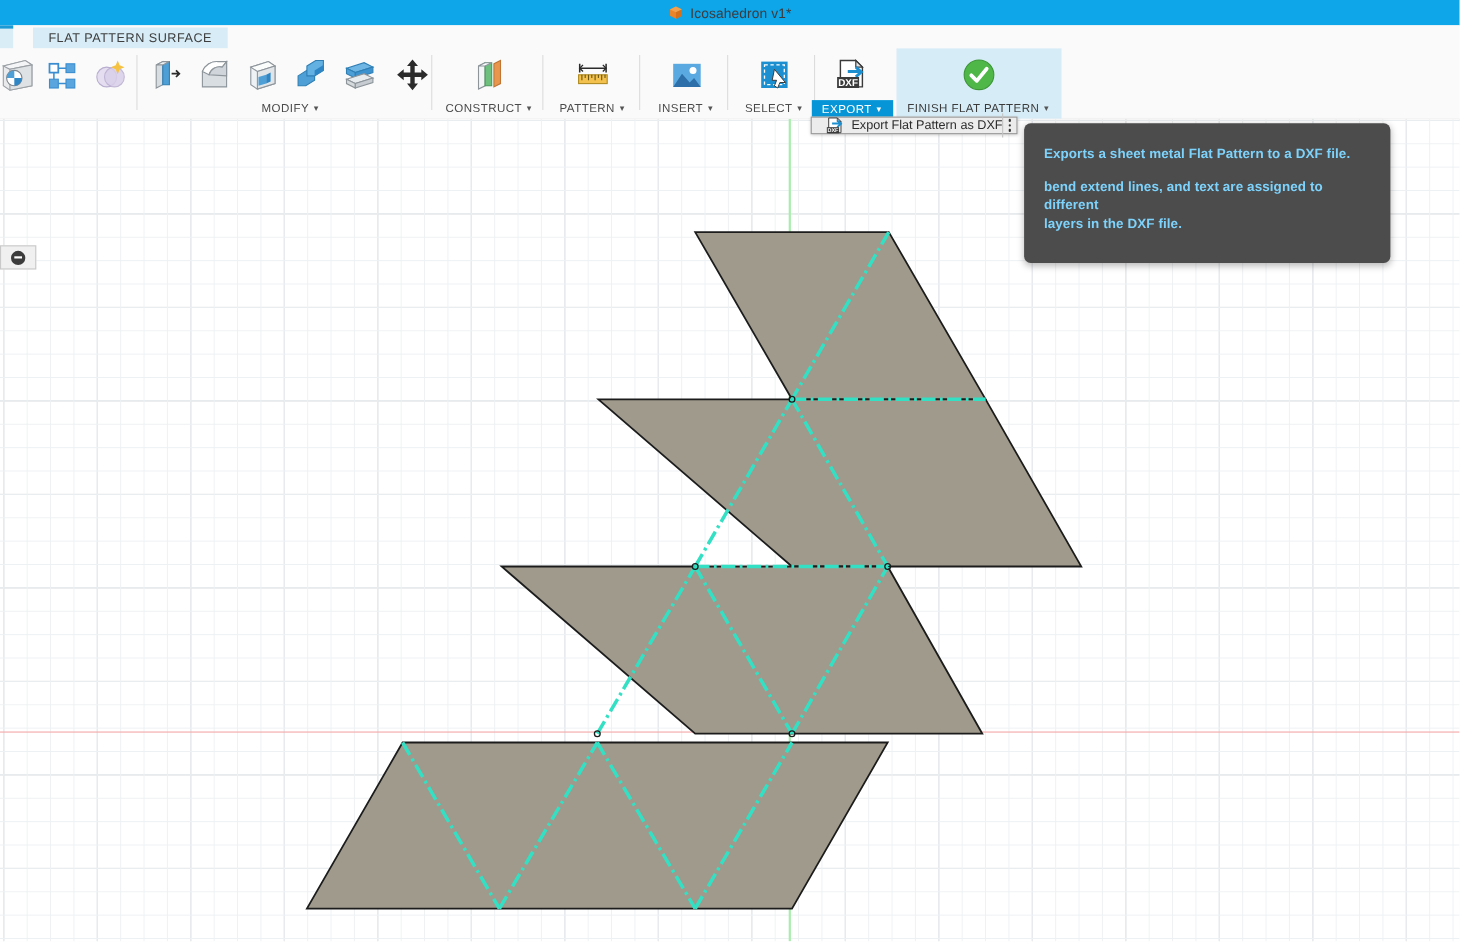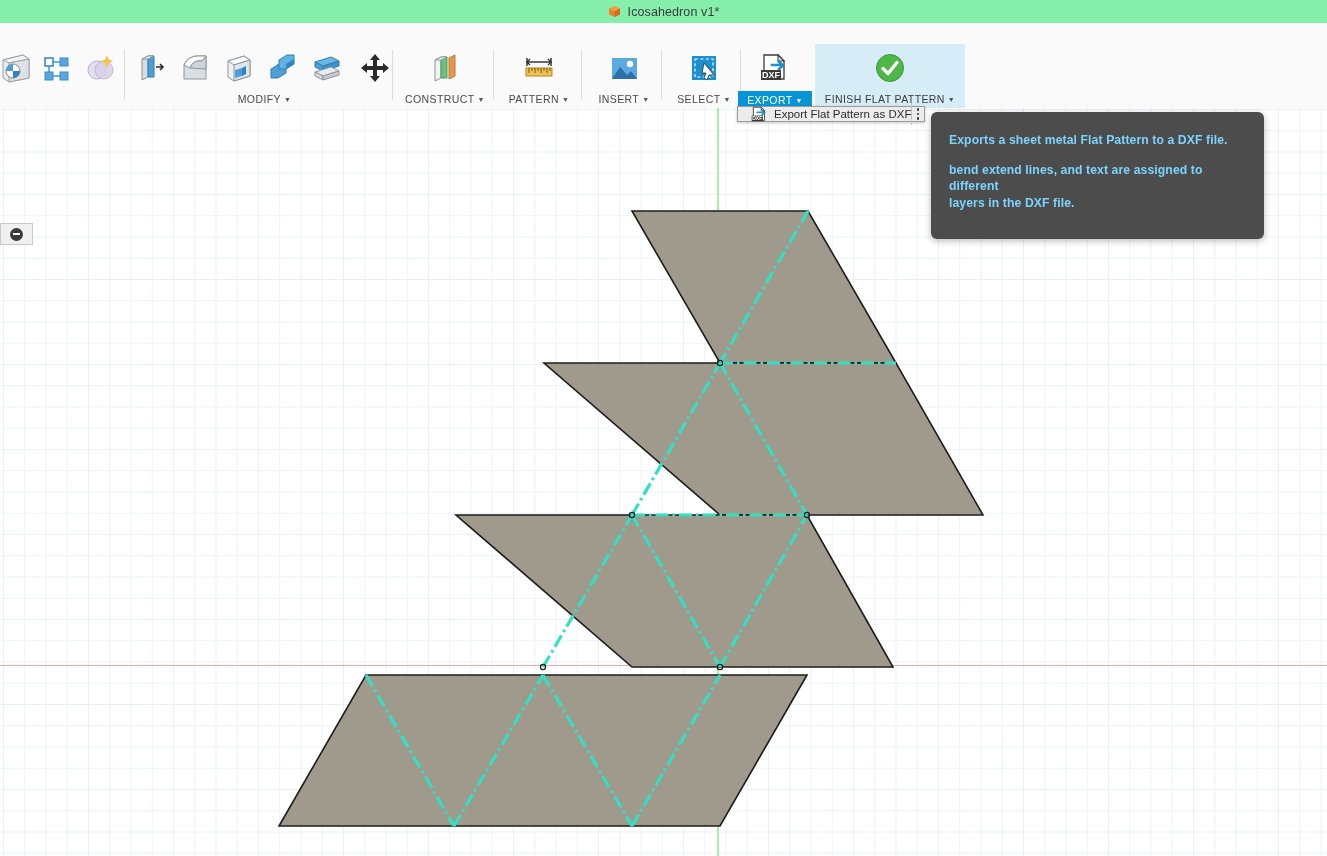--- a/index.html
+++ b/index.html
@@ -8,21 +8,21 @@
     overflow: hidden;
     background: #ffffff;
     font-family: "Liberation Sans", sans-serif;
     -webkit-font-smoothing: antialiased;
   }
   #app { position: relative; width: 1327px; height: 856px; background:#fafafa; }
 
   
   .titlebar {
     position:absolute; left:0; top:0; width:1327px; height:23px;
-    background:#86efac;
+    background:#0ea5e9;
     display:flex; align-items:center; justify-content:center;
   }
   .title-inner { display:flex; align-items:center; gap:7px; }
   .doc-cube {
     width:13px; height:13px; position:relative; display:inline-block;
   }
   .doc-cube svg { display:block; }
   .doc-title { font-size:12.5px; color:#3c3c3c; letter-spacing:.1px; }
 
   
@@ -172,20 +172,24 @@
         <svg width="13" height="13" viewBox="0 0 13 13">
           <polygon points="6.5,1 12,3.6 12,9.4 6.5,12 1,9.4 1,3.6" fill="#e8842a"></polygon>
           <polygon points="6.5,1 12,3.6 6.5,6.2 1,3.6" fill="#f0a14e"></polygon>
           <polygon points="6.5,6.2 12,3.6 12,9.4 6.5,12" fill="#d2701c"></polygon>
         </svg>
       </span>
       <span class="doc-title">Icosahedron v1*</span>
     </div>
   </div>
 
+  <div class="tabstrip">
+    <div class="tab-stub"></div>
+    <div class="tab-active">FLAT PATTERN SURFACE</div>
+  </div>
 
   <div class="ribbon">
 
     <div class="panel" style="left:-44px; width:120px;">
       <div class="panel-icons">
         <div class="btn">
           <svg width="34" height="34" viewBox="0 0 34 34">
             <polygon points="4,9 24,4 30,8 30,27 10,31 4,27" fill="#e9eaeb" stroke="#9aa0a5" stroke-width="1"></polygon>
             <polygon points="4,9 24,4 30,8 10,12" fill="#f4f5f6" stroke="#9aa0a5" stroke-width="1"></polygon>
             <polygon points="10,12 30,8 30,27 10,31" fill="#dfe2e4" stroke="#9aa0a5" stroke-width="1"></polygon>

